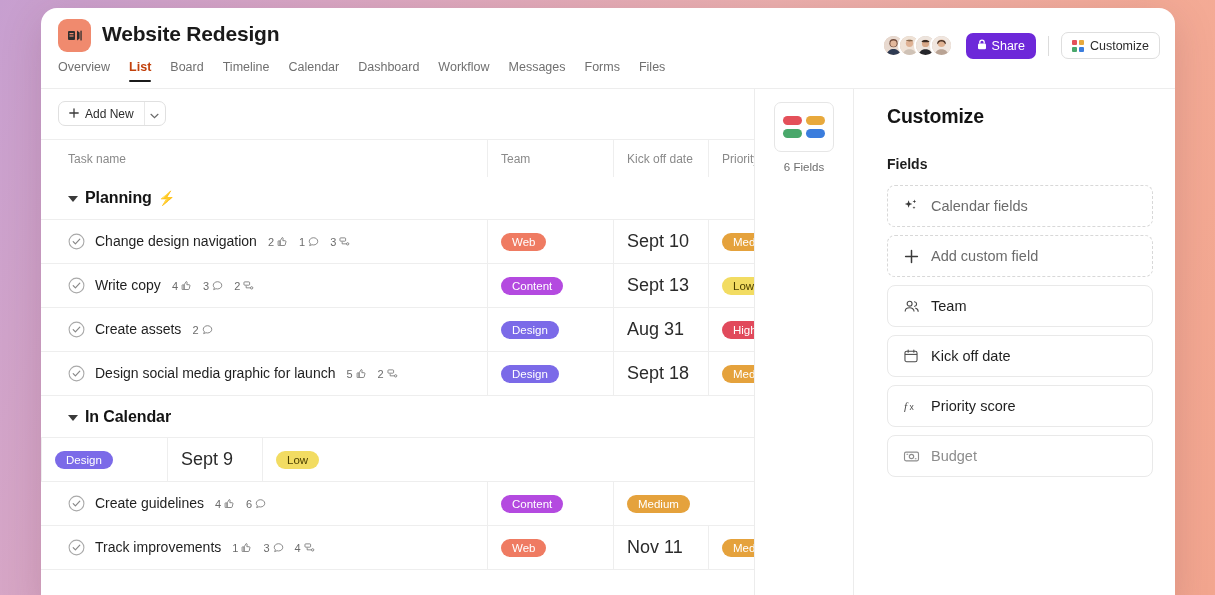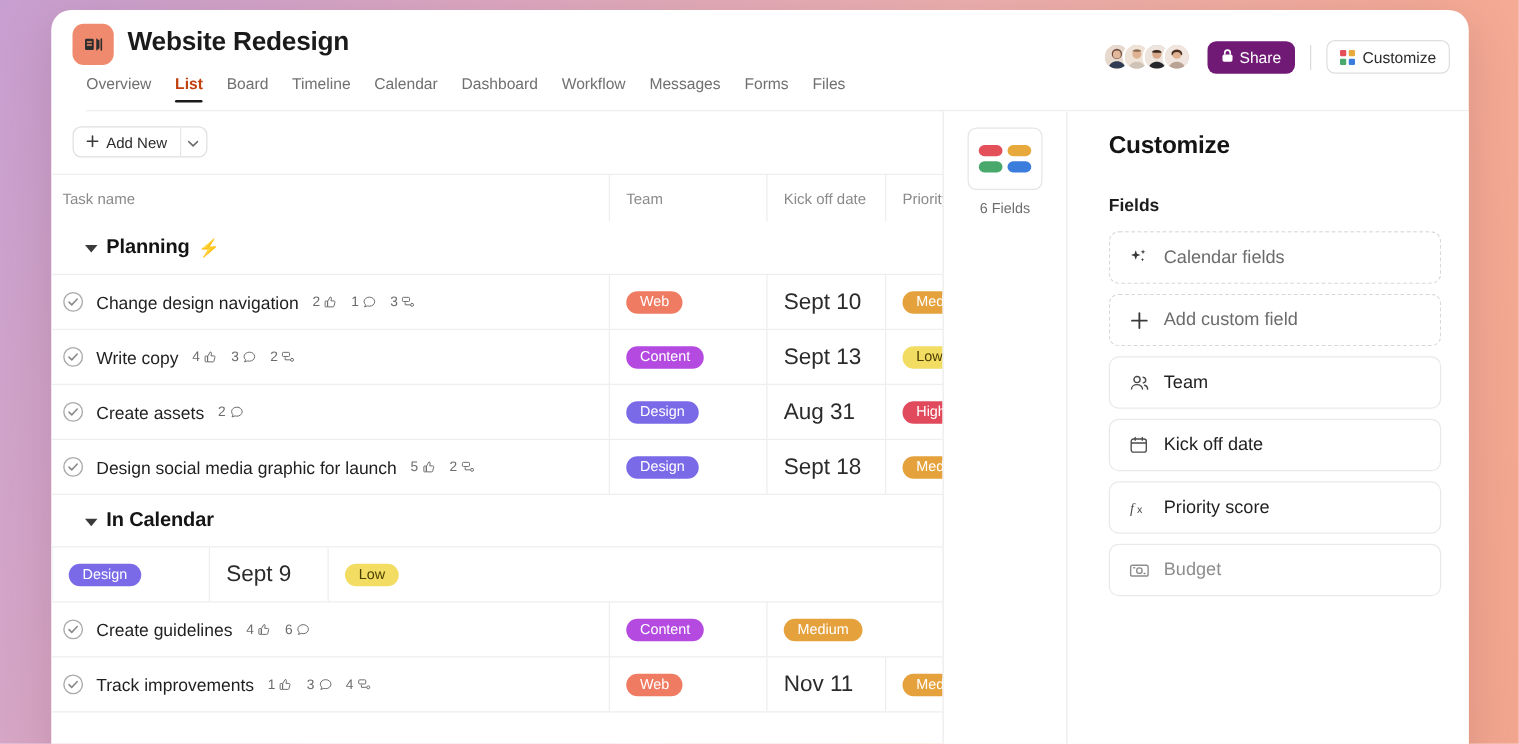--- a/index.html
+++ b/index.html
@@ -52,21 +52,21 @@
     width: 23px; height: 23px; border-radius: 50%;
     border: 2px solid #fff; margin-left: -7px;
     overflow: hidden; position: relative;
     background: #d6c3b4;
   }
   .avatar:first-child { margin-left: 0; }
   .avatar svg { display:block; width:100%; height:100%; }
 
   .share-btn {
     display: flex; align-items: center; gap: 5px;
-    background: #701a75; color: #fff;
+    background: #6d28d9; color: #fff;
     border: none; border-radius: 7px;
     height: 26px; padding: 0 11px;
     font-size: 12.5px; font-family: inherit; font-weight: 500;
     cursor: pointer;
   }
   .vdiv { width:1px; height:20px; background:#dcdcdc; margin:0 12px; }
   .cust-btn {
     display: flex; align-items: center; gap: 6px;
     background: #fff; color: #2b2b2b;
     border: 1px solid #dedede; border-radius: 7px;
@@ -74,23 +74,23 @@
     font-size: 12.5px; font-family: inherit;
     cursor: pointer;
   }
   .cust-grid { display:grid; grid-template-columns: 5px 5px; grid-gap:2px; }
   .cust-grid i { display:block; width:5px; height:5px; border-radius:1px; }
 
   
   .tabs {
     position: relative;
     height: 29px;
+    padding-left: 17px;
     display: flex; align-items: flex-start; gap: 19px;
     border-bottom: 1px solid #ededed;
-    margin-left: 28px;
   }
   .tab {
     font-size: 12.5px; color: #707070; cursor: pointer;
     position: relative; padding-bottom: 8px; white-space: nowrap;
   }
   .tab.active { color: #c2410c; font-weight: 700; }
   .tab.active::after {
     content:""; position:absolute; left:0; right:0; bottom:0;
     height: 2.5px; background: #1a1a1a; border-radius: 2px;
   }
@@ -116,21 +116,21 @@
   }
 
   
   .table { position: relative; }
   .trow {
     display: flex; align-items: center;
     border-top: 1px solid #eeeeee;
     height: 44px;
   }
   .th-row { height: 38px; border-top: 1px solid #eeeeee; }
-  .c-task { width: 446px; flex: 0 0 446px; padding-left: 9px; display:flex; align-items:center; }
+  .c-task { width: 446px; flex: 0 0 446px; padding-left: 27px; display:flex; }
   .c-team { width: 126px; flex: 0 0 126px; border-left: 1px solid #eeeeee; height:100%; display:flex; align-items:center; padding-left: 13px; }
   .c-date { width: 95px; flex: 0 0 95px; border-left: 1px solid #eeeeee; height:100%; display:flex; align-items:center; padding-left: 13px; }
   .c-prio { width: 120px; flex: 0 0 120px; border-left: 1px solid #eeeeee; height:100%; display:flex; align-items:center; padding-left: 13px; }
   .th { font-size: 12px; color: #8a8a8a; }
 
   .sect-row {
     height: 42px; display: flex; align-items: center;
     padding-left: 27px; gap: 7px;
   }
   .caret-dn {

